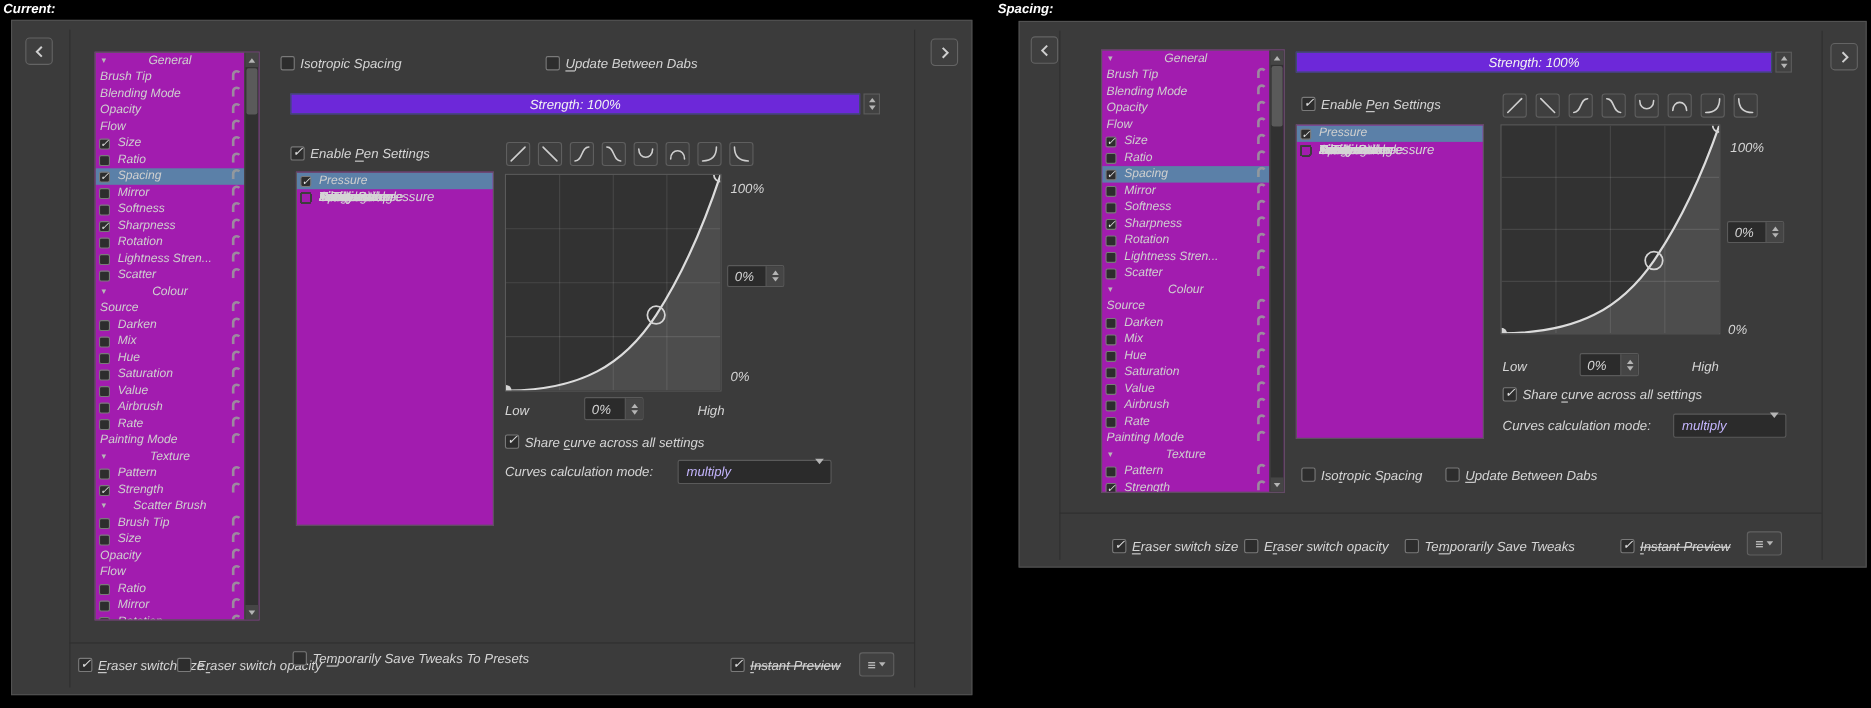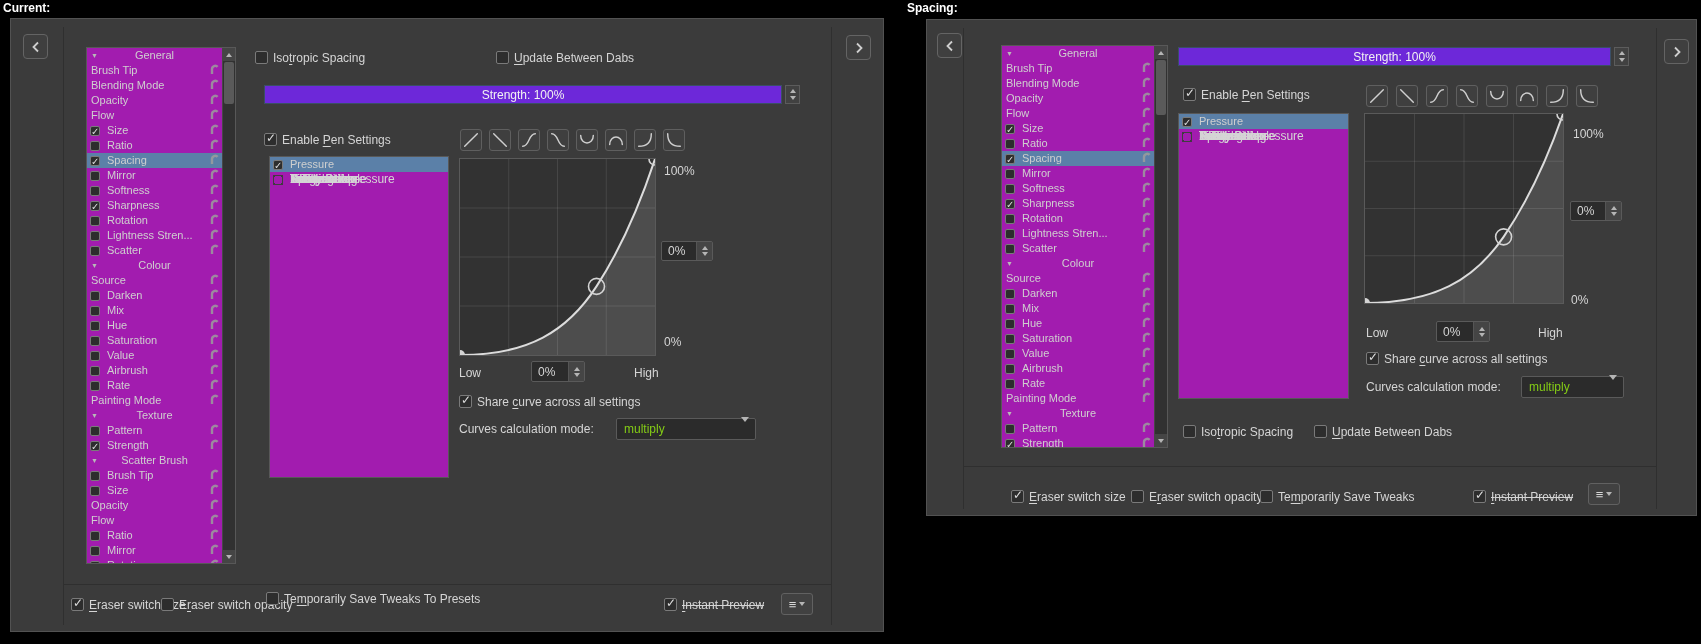--- a/index.html
+++ b/index.html
@@ -1,17 +1,17 @@
 <!DOCTYPE html>
 <html><head>
 <meta charset="utf-8">
 <style>
   html,body{margin:0;padding:0;background:#000;}
   .stage{position:relative;width:1701px;height:644px;background:#000;overflow:hidden;
-         font-family:"Liberation Sans",sans-serif;color:#d5d5d5;}
+         font-family:"Liberation Sans",sans-serif;color:#d5d5d5;font-style:italic;}
   .toplab{position:absolute;top:1px;font-size:12px;font-weight:bold;color:#fff;}
   .lab-current{left:3px}.lab-revised{left:907px}
 
   .panel{position:absolute;background:#3b3b3b;border:1px solid #525252;box-sizing:border-box;}
   #pL{left:10px;top:18px;width:874px;height:614px;}
   #pR{left:926px;top:19px;width:771px;height:497px;}
 
   .vdiv{position:absolute;width:1px;background:#2f2f2f;}
   .hdiv{position:absolute;height:1px;background:#2f2f2f;}
   #pL .vL{left:52px;top:8px;height:598px}#pL .vR{left:820px;top:8px;height:598px}
@@ -100,33 +100,33 @@
         box-sizing:border-box;display:flex;}
   .spin .val{flex:1;font-size:12px;color:#d5d5d5;padding-left:6px;display:flex;align-items:center;}
   .spin .arr{width:15px;background:#454545;border-left:1px solid #555;
              display:flex;flex-direction:column;align-items:center;justify-content:center;gap:2px;}
   #pL .vspin{left:650px;top:222px;width:52px;height:20px}
   #pR .vspin{left:643px;top:181px;width:52px;height:20px}
   #pL .lowspin{left:520px;top:342px;width:54px;height:21px}
   #pR .lowspin{left:509px;top:301px;width:54px;height:21px}
 
   .dd{position:absolute;background:#2b2b2b;border:1px solid #5a5a5a;border-radius:2px;
-      box-sizing:border-box;display:flex;align-items:center;font-size:12px;color:#84cc16;}
+      box-sizing:border-box;display:flex;align-items:center;font-size:12px;color:#c4b5fd;}
   .dd .dval{flex:1;padding-left:7px;}
   .dd .darr{margin-right:6px;}
   #pL .calcdd{left:605px;top:399px;width:140px;height:22px}
   #pR .calcdd{left:594px;top:356px;width:103px;height:22px}
 
   
   #pL .iso{left:244px;top:31px}#pL .upd{left:485px;top:31px}
   #pR .iso{left:256px;top:404px}#pR .upd{left:387px;top:404px}
   #pL .pen{left:253px;top:113px}#pR .pen{left:256px;top:67px}
   #pL .share{left:448px;top:375px}#pR .share{left:439px;top:331px}
   #pL .f1{left:60px;top:578px}#pL .f2{left:150px;top:578px}#pL .f3{left:255px;top:572px}#pL .f4{left:653px;top:578px}
-  #pR .f1{left:84px;top:469px}#pR .f2{left:204px;top:469px}#pR .f3{left:333px;top:469px}#pR .f4{left:546px;top:469px}
+  #pR .f1{left:84px;top:469px}#pR .f2{left:204px;top:469px}#pR .f3{left:350px;top:469px}#pR .f4{left:546px;top:469px}
 
   .menu{position:absolute;width:32px;height:22px;background:#414141;border:1px solid #616161;
         border-radius:3px;display:flex;align-items:center;justify-content:center;gap:3px;box-sizing:border-box;}
   .menu .bars{font-size:13px;color:#d8d8d8;font-weight:bold;line-height:1;}
   #pL .menu{left:770px;top:574px}#pR .menu{left:661px;top:463px}
 </style>
 </head>
 <body>
 
 <div class="stage">

